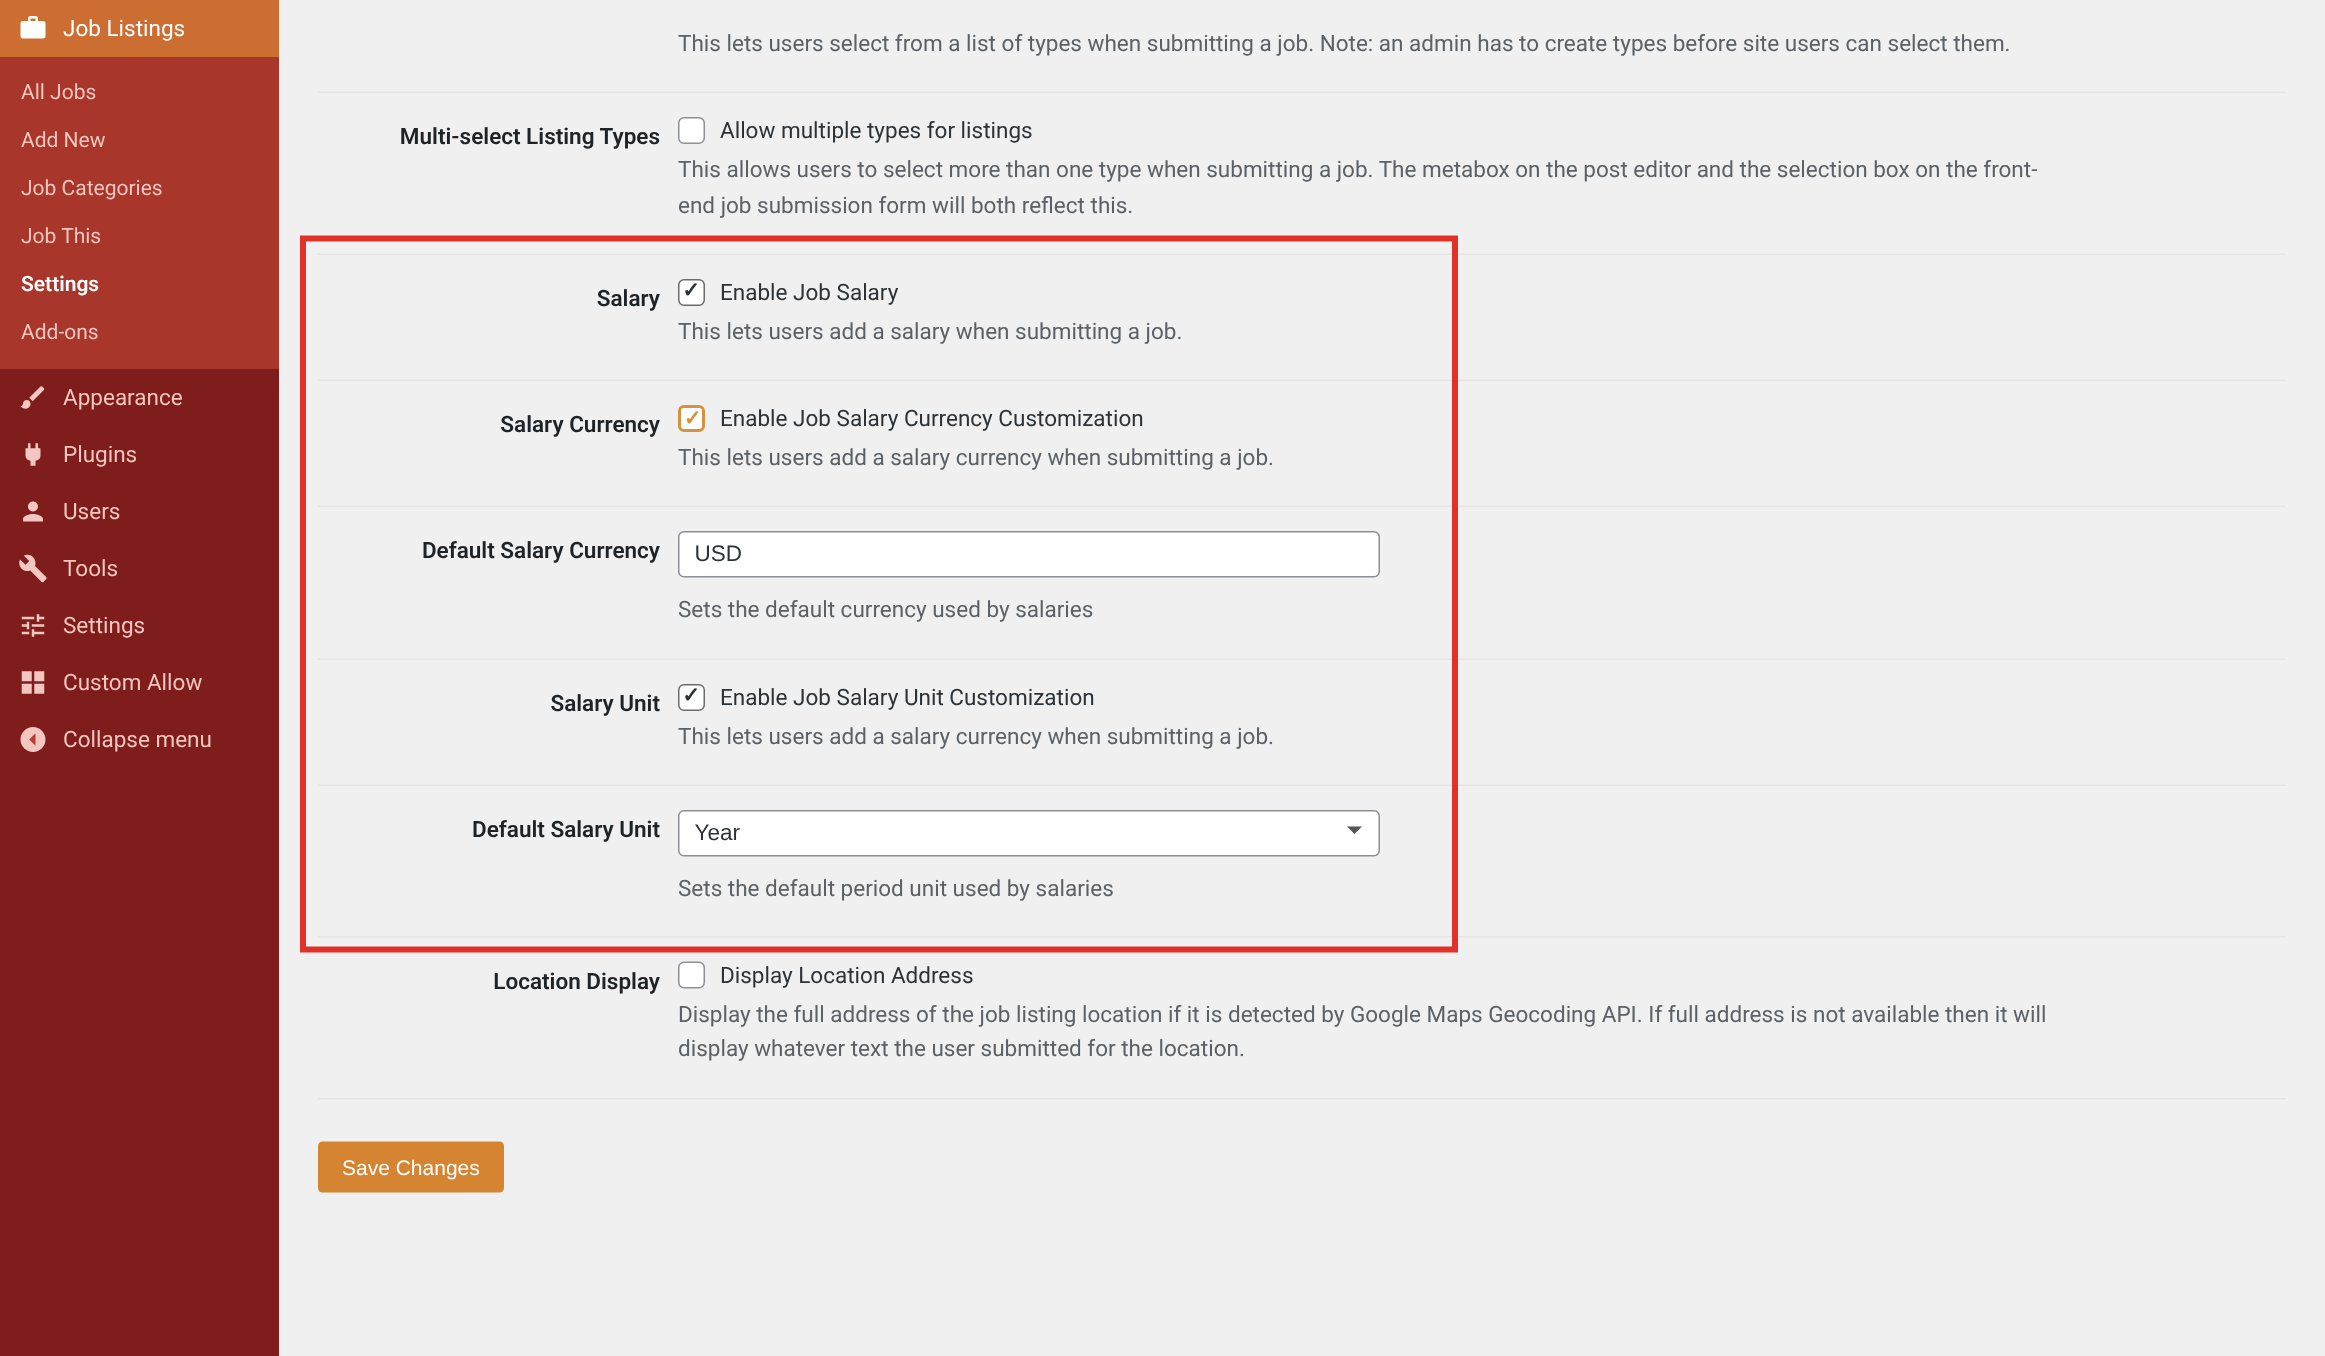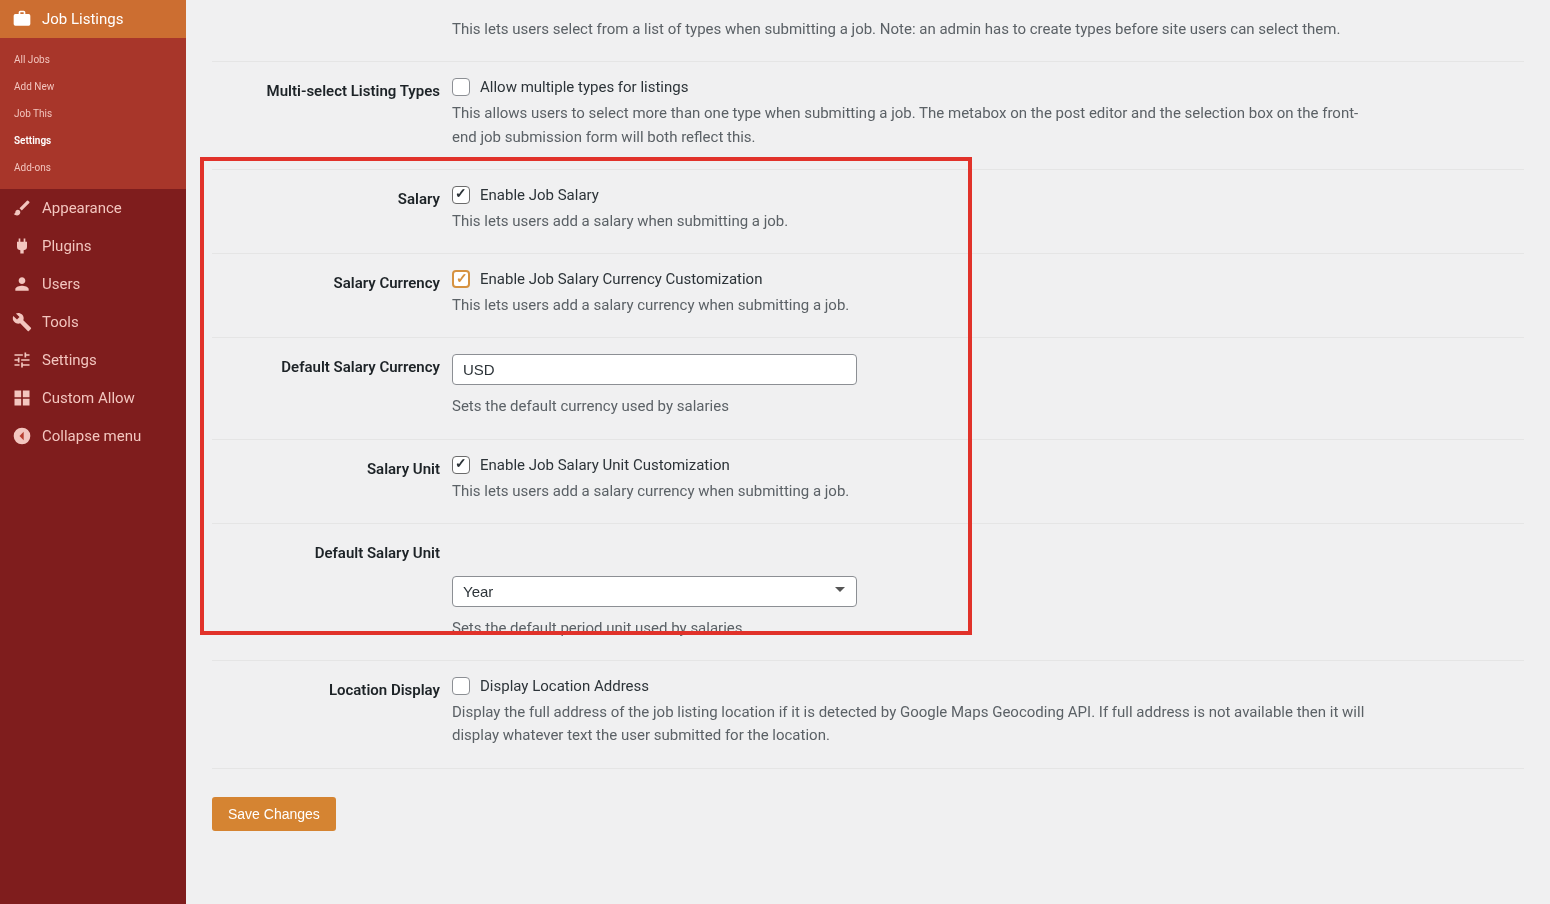--- a/index.html
+++ b/index.html
@@ -7,40 +7,40 @@
 .wrap { display: flex; min-height: 100vh; }
 
 
 .sidebar { width: 186px; background: #7f1d1d; color: #f3c6bf; flex-shrink: 0; padding-bottom: 40px; }
 .sidebar-item { display: flex; align-items: center; padding: 9px 12px; font-size: 15px; cursor: pointer; color: #f3c6bf; }
 .sidebar-item.active { background: #cc6e31; color: #fff; position: relative; }
 .sidebar-item.active::after { content: ""; position: absolute; right: -10px; top: 50%; transform: translateY(-50%); border: 10px solid transparent; border-right-color: #f0f0f1; }
 .sidebar-item .icon { width: 20px; height: 20px; margin-right: 10px; display: inline-flex; align-items: center; justify-content: center; }
 .sidebar-item .icon svg { fill: currentColor; width: 20px; height: 20px; }
 .submenu { background: #a8362a; padding: 8px 0; }
-.submenu-item { padding: 8px 14px; font-size: 10px; cursor: pointer; color: #f3c6bf; }
+.submenu-item { padding: 8px 14px; font-size: 14px; cursor: pointer; color: #f3c6bf; }
 .submenu-item.current { color: #fff; font-weight: 600; }
 
 
 .content { flex: 1; padding: 0 26px 19px; }
 .form-table { width: 100%; border-collapse: collapse; }
 .form-table tr { border-bottom: 1px solid #e5e5e5; }
 .form-table th { text-align: right; vertical-align: top; padding: 20px 12px 20px 0; width: 240px; font-size: 15px; font-weight: 600; color: #1d2327; }
 .form-table td { padding: 16px 0 20px 0; vertical-align: top; }
 .check-row { display: flex; align-items: center; margin-bottom: 6px; }
 .check-row label { font-size: 15px; color: #2c3338; }
 .desc { color: #5b6166; font-size: 15px; line-height: 1.55; margin-top: 2px; max-width: 930px; }
 input[type="checkbox"] { width: 18px; height: 18px; margin-right: 10px; border: 1px solid #8c8f94; border-radius: 4px; appearance: none; -webkit-appearance: none; position: relative; background: #fff; cursor: pointer; }
 input[type="checkbox"]:checked { border-color: #6b6b6b; }
 input[type="checkbox"]:checked::after { content: "✓"; position: absolute; top: -2px; left: 2px; font-size: 14px; color: #2c3338; font-weight: bold; }
 input[type="checkbox"].highlight { border: 2px solid #d69240; }
 input[type="checkbox"].highlight:checked::after { color: #d69240; }
-input[type="text"], select { width: 405px; padding: 6px 10px; font-size: 15px; border: 1px solid #8c8f94; border-radius: 4px; background: #fff; color: #2c3338; }
+input[type="text"], select { width: 468px; padding: 6px 10px; font-size: 15px; border: 1px solid #8c8f94; border-radius: 4px; background: #fff; color: #2c3338; }
 select { appearance: none; -webkit-appearance: none; background-image: none; padding-right: 30px; }
-.select-wrap { position: relative; display: inline-block; margin-top: 36px; }
+.select-wrap { position: relative; display: inline-block; }
 .select-wrap::after { content: ""; position: absolute; right: 12px; top: 50%; transform: translateY(-40%); border: 5px solid transparent; border-top-color: #555; pointer-events: none; }
 
 .highlight-box { position: absolute; border: 4px solid #e1322a; pointer-events: none; }
 
 .save-btn { margin-top: 28px; background: #d58432; color: #fff; border: none; padding: 9px 16px; font-size: 14px; border-radius: 3px; cursor: pointer; }
 
 .form-area { position: relative; }
 </style>
 </head>
 <body>
@@ -51,20 +51,21 @@
       <span class="icon">
         <svg viewBox="0 0 24 24">
             <path d="M10 2h4a2 2 0 012 2v2h4a2 2 0 012 2v10a2 2 0 01-2 2H4a2 2 0 01-2-2V8a2 2 0 012-2h4V4a2 2 0 012-2zm0 4h4V4h-4v2z"></path>
           </svg>
       </span>
       <span>Job Listings</span>
     </div>
     <div class="submenu">
       <div class="submenu-item">All Jobs</div>
       <div class="submenu-item">Add New</div>
+      <div class="submenu-item">Job Categories</div>
       <div class="submenu-item">Job This</div>
       <div class="submenu-item current">Settings</div>
       <div class="submenu-item">Add-ons</div>
     </div>
 
     <div class="sidebar-item">
       <span class="icon">
         <svg viewBox="0 0 24 24">
             <path d="M7 14c-1.66 0-3 1.34-3 3 0 1.31-1.16 2-2 2 .92 1.22 2.49 2 4 2 2.21 0 4-1.79 4-4 0-1.66-1.34-3-3-3zm13.71-9.37l-1.34-1.34a.996.996 0 00-1.41 0L9 12.25 11.75 15l8.96-8.96a.996.996 0 000-1.41z"></path>
           </svg>

